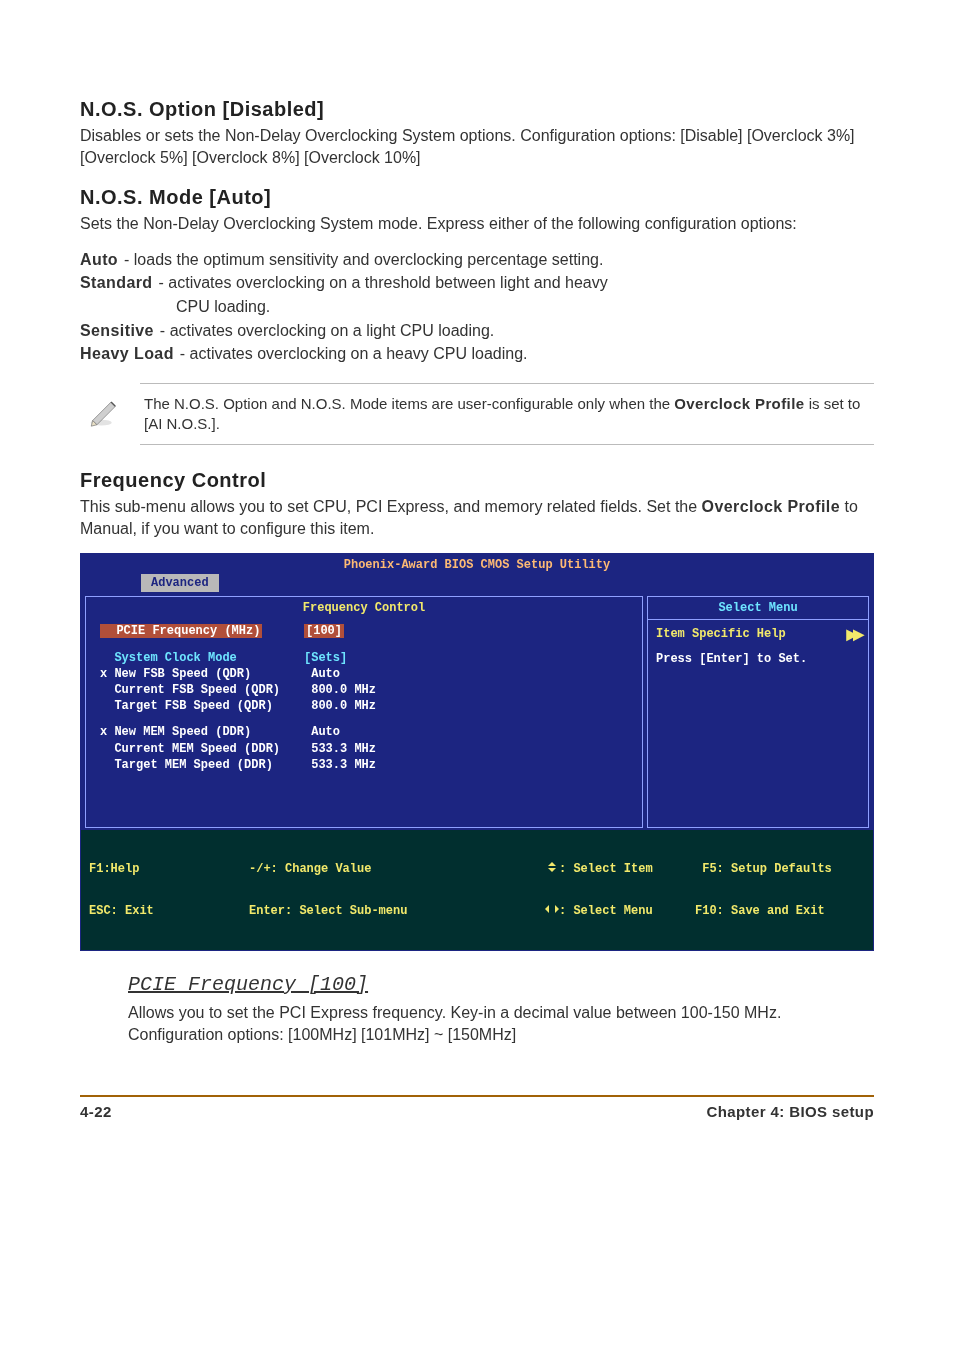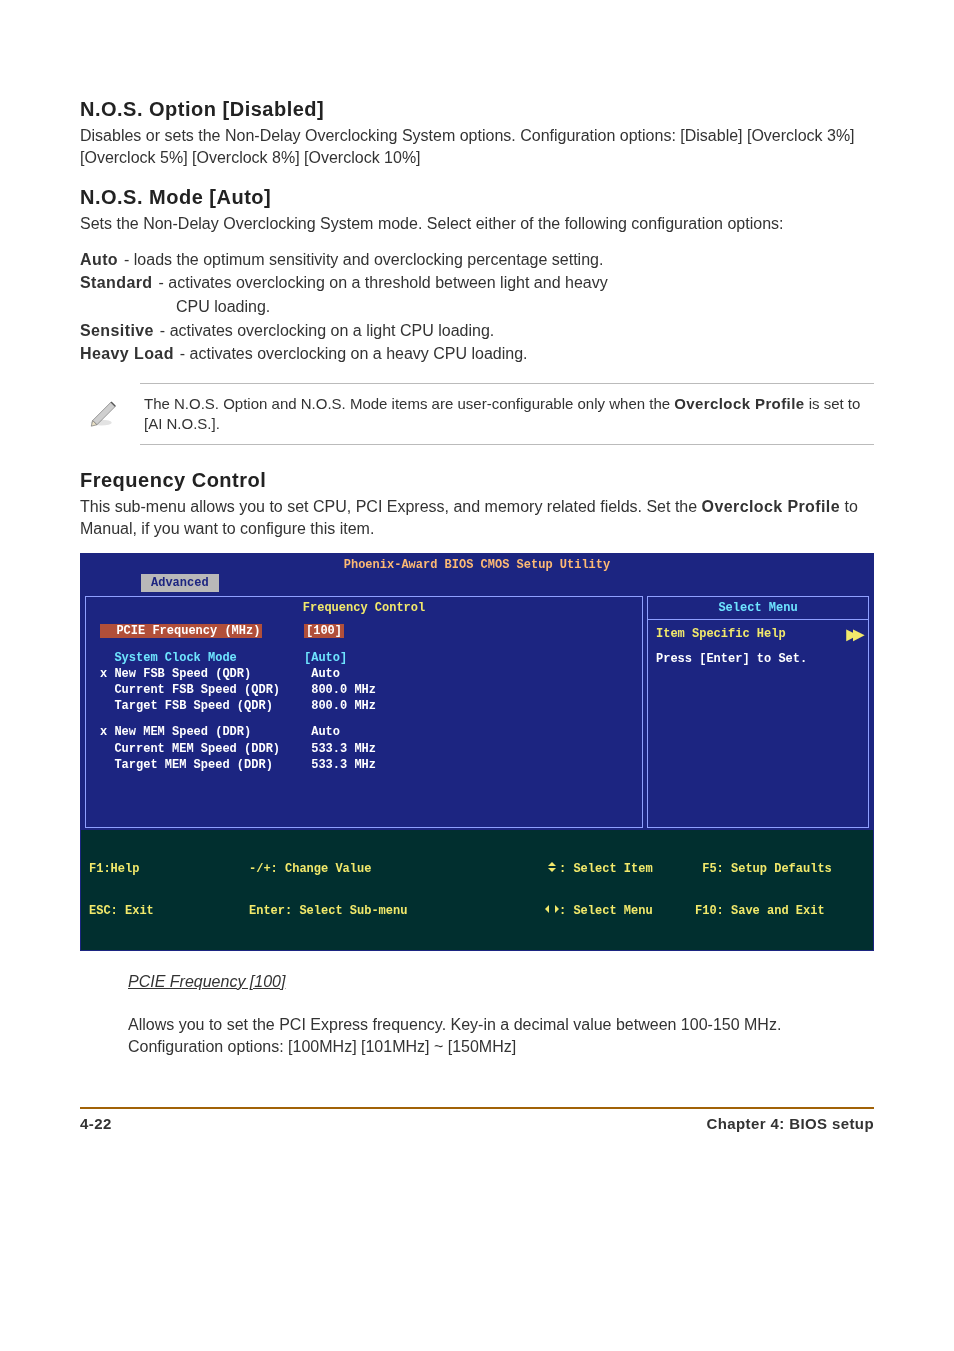--- a/index.html
+++ b/index.html
@@ -191,23 +191,24 @@
     height: 10px;
   }
 
   
   .sub-block {
     margin-left: 48px;
     margin-top: 10px;
   }
   .sub-title {
     font-style: italic;
-    font-size: 16px;
+    font-size: 20px;
     text-decoration: underline;
-    margin-bottom: 23px;
+    margin-bottom: 6px;
+    font-family: Liberation Mono, monospace;
   }
   .sub-text {
     font-size: 16px;
     line-height: 1.35;
   }
 
   
   .page-footer {
     border-top: 2px solid #a16207;
     margin-top: 50px;
@@ -222,21 +223,21 @@
 </style>
 </head>
 <body>
 
 <div class="page">
 
   <h3 class="section-title">N.O.S. Option [Disabled]</h3>
   <p class="body-text">Disables or sets the Non-Delay Overclocking System options. Configuration options: [Disable] [Overclock 3%] [Overclock 5%] [Overclock 8%] [Overclock 10%]</p>
 
   <h3 class="section-title">N.O.S. Mode [Auto]</h3>
-  <p class="body-text">Sets the Non-Delay Overclocking System mode. Select either of the following configuration options:</p>
+  <p class="body-text">Sets the Non-Delay Overclocking System mode. Express either of the following configuration options:</p>
 
   <div class="opt-line">
     <span class="opt-label">Auto</span>
     <span class="opt-desc"> - loads the optimum sensitivity and overclocking percentage setting.</span>
   </div>
 
   <div class="opt-line">
     <span class="opt-label">Standard</span>
     <span class="opt-desc"> - activates overclocking on a threshold between light and heavy</span>
   </div>
@@ -281,21 +282,21 @@
       <div class="bios-left">
         <div class="bios-left-title">Frequency Control</div>
         <div class="bios-left-body" id="bios-rows">
             <div class="bios-row">
               <div class="bios-col1"><span class="hl">  PCIE Frequency (MHz)</span></div>
               <div class="bios-col2"><span class="hl">[100]</span></div>
             </div>
             <div style="height: 10px;"></div>
             <div class="bios-row">
               <div class="bios-col1 cyan">  System Clock Mode</div>
-              <div class="bios-col2 cyan">[Auto]</div>
+              <div class="bios-col2 cyan">[Sets]</div>
             </div>
             <div class="bios-row">
               <div class="bios-col1 white">x New FSB Speed (QDR)</div>
               <div class="bios-col2 white"> Auto</div>
             </div>
             <div class="bios-row">
               <div class="bios-col1 white">  Current FSB Speed (QDR)</div>
               <div class="bios-col2 white"> 800.0 MHz</div>
             </div>
             <div class="bios-row">

